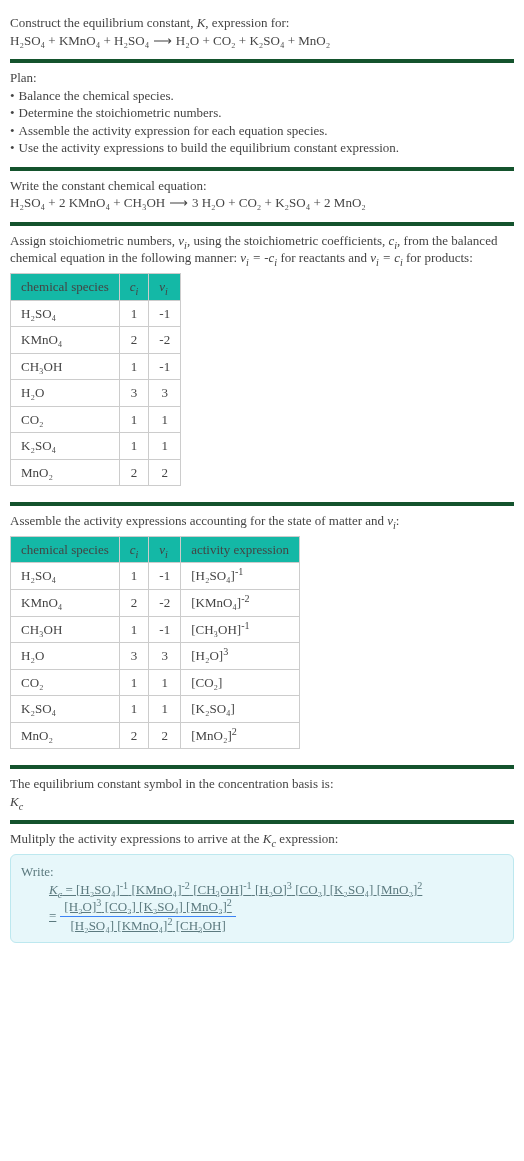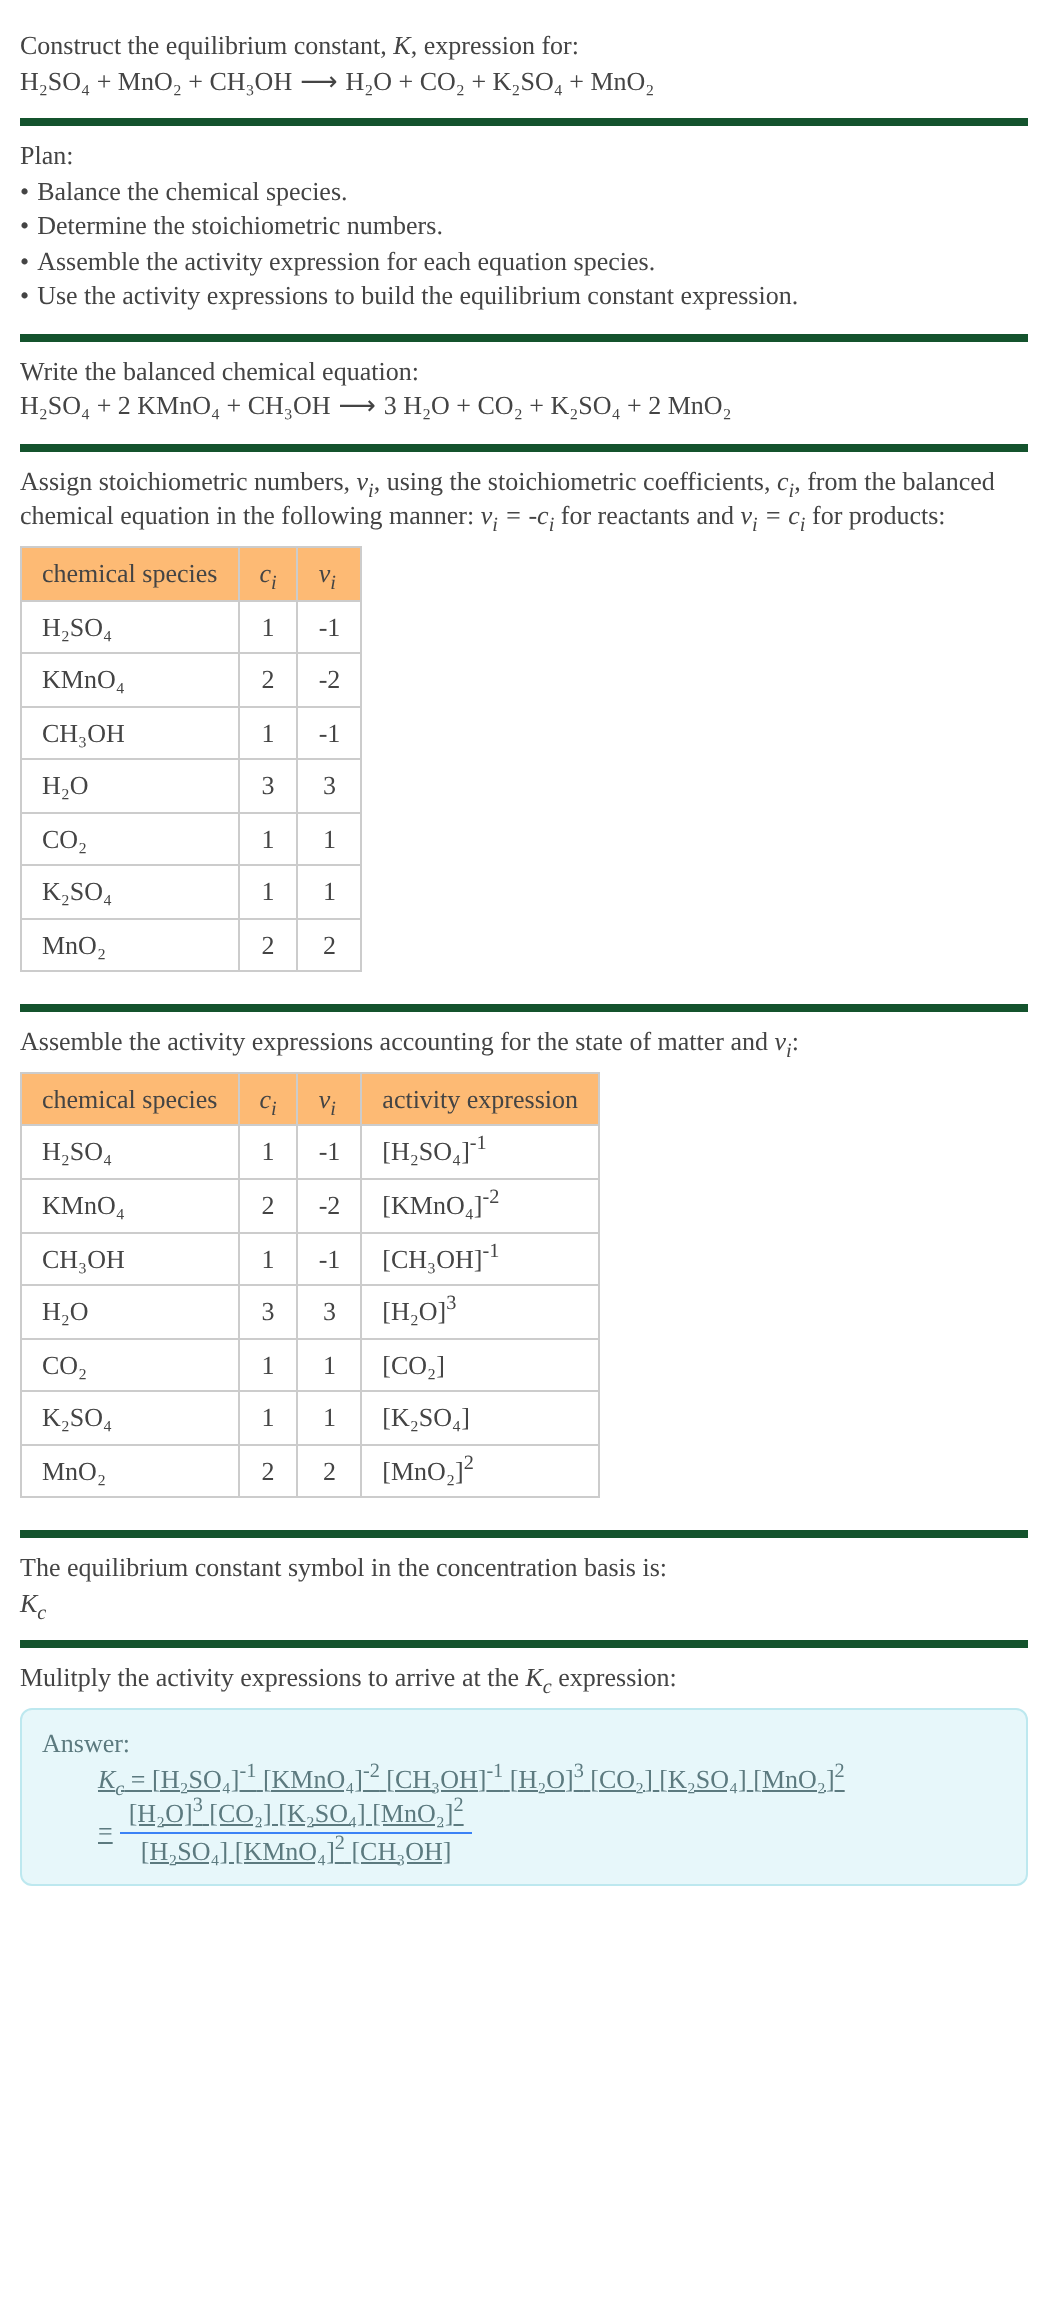--- a/index.html
+++ b/index.html
@@ -19,21 +19,21 @@
   table {
     border-collapse: collapse;
     margin: 6px 0;
   }
   th, td {
     border: 1px solid #ccc;
     padding: 4px 10px;
     text-align: left;
     font-weight: normal;
   }
-  th { background: #fdba74; }
+  th { background: #14b8a6; }
   td.c  { text-align: center; }
   sub, sup { font-size: 0.78em; line-height: 0; }
   .answer {
     background: #e7f7fa;
     border: 1px solid #bde8ef;
     border-radius: 6px;
     padding: 8px 10px;
     margin-top: 6px;
     color: #5c7a7f;
   }
@@ -51,21 +51,21 @@
   .plan-li { display:flex; gap:4px; }
 </style>
 </head>
 <body>
 
 <div class="section">
   <div>
     <span>Construct the equilibrium constant, </span><span class="ital">K</span><span>, expression for:</span>
   </div>
   <div class="eq-line">
-    <span>H₂SO₄ + MnO₂ + CH₃OH</span>
+    <span>H₂SO₄ + KMnO₄ + H₂SO₄</span>
     <span>⟶</span>
     <span>H₂O + CO₂ + K₂SO₄ + MnO₂</span>
   </div>
 </div>
 
 <div class="section">
   <div>Plan:</div>
   <div class="plan-li">
       <span>•</span>
       <span>Balance the chemical species.</span>
@@ -78,21 +78,21 @@
       <span>•</span>
       <span>Assemble the activity expression for each equation species.</span>
     </div>
   <div class="plan-li">
       <span>•</span>
       <span>Use the activity expressions to build the equilibrium constant expression.</span>
     </div>
 </div>
 
 <div class="section">
-  <div>Write the balanced chemical equation:</div>
+  <div>Write the constant chemical equation:</div>
   <div class="eq-line">
     <span>H₂SO₄ + 2 KMnO₄ + CH₃OH</span>
     <span>⟶</span>
     <span>3 H₂O + CO₂ + K₂SO₄ + 2 MnO₂</span>
   </div>
 </div>
 
 <div class="section">
   <div>
     <span>Assign stoichiometric numbers, </span><span class="ital">ν<sub>i</sub></span><span>, using the stoichiometric coefficients, </span><span class="ital">c<sub>i</sub></span><span>, from the balanced chemical equation in the following manner: </span><span class="ital">ν<sub>i</sub> = -c<sub>i</sub></span><span> for reactants and </span><span class="ital">ν<sub>i</sub> = c<sub>i</sub></span><span> for products:</span>
@@ -204,21 +204,21 @@
 <div class="section">
   <div>The equilibrium constant symbol in the concentration basis is:</div>
   <div class="ital">K<sub>c</sub></div>
 </div>
 
 <div class="section">
   <div>
     <span>Mulitply the activity expressions to arrive at the </span><span class="ital">K<sub>c</sub></span><span> expression:</span>
   </div>
   <div class="answer">
-    <div class="label">Answer:</div>
+    <div class="label">Write:</div>
     <div class="indent">
       <span class="ital">K<sub>c</sub></span> =
       <span>[H₂SO₄]<sup>-1</sup></span>
       <span>[KMnO₄]<sup>-2</sup></span>
       <span>[CH₃OH]<sup>-1</sup></span>
       <span>[H₂O]<sup>3</sup></span>
       <span>[CO₂]</span>
       <span>[K₂SO₄]</span>
       <span>[MnO₂]<sup>2</sup></span>
     </div>

